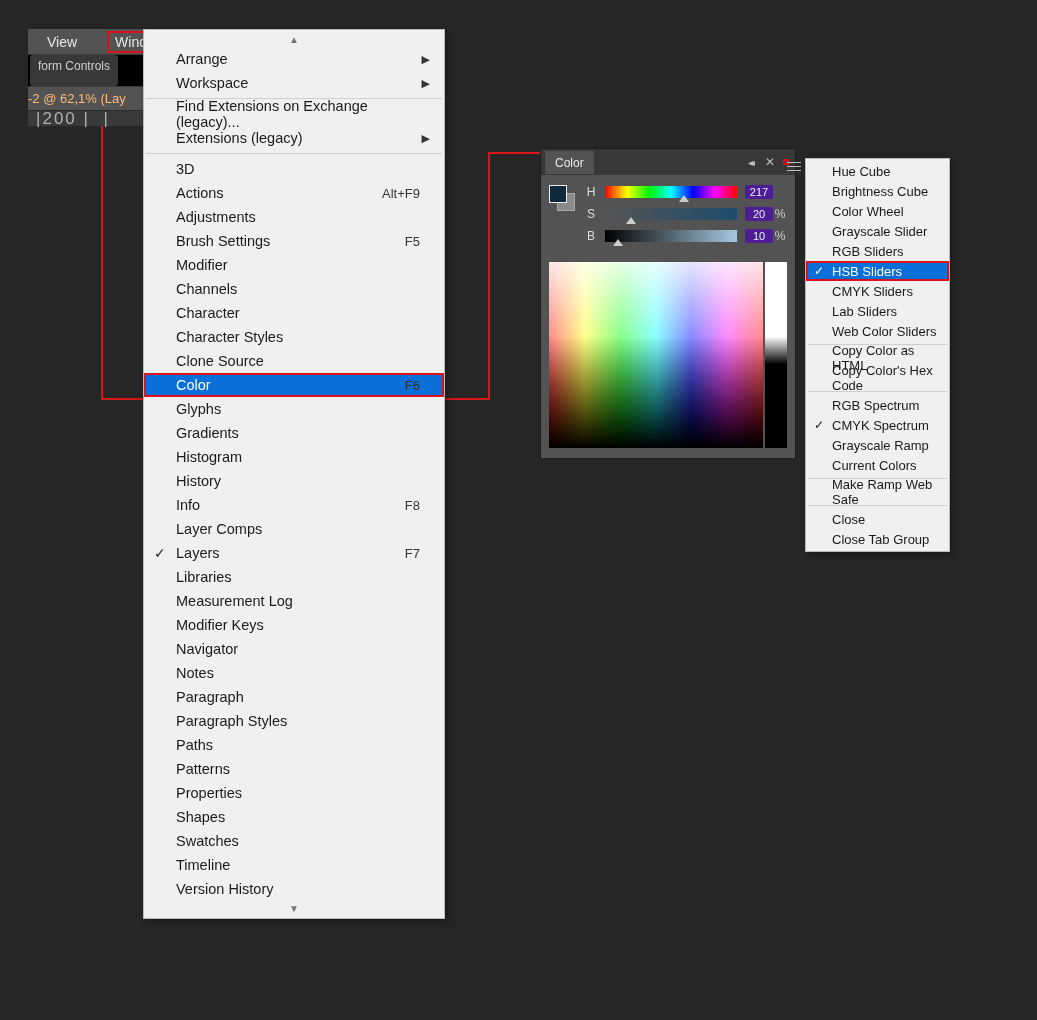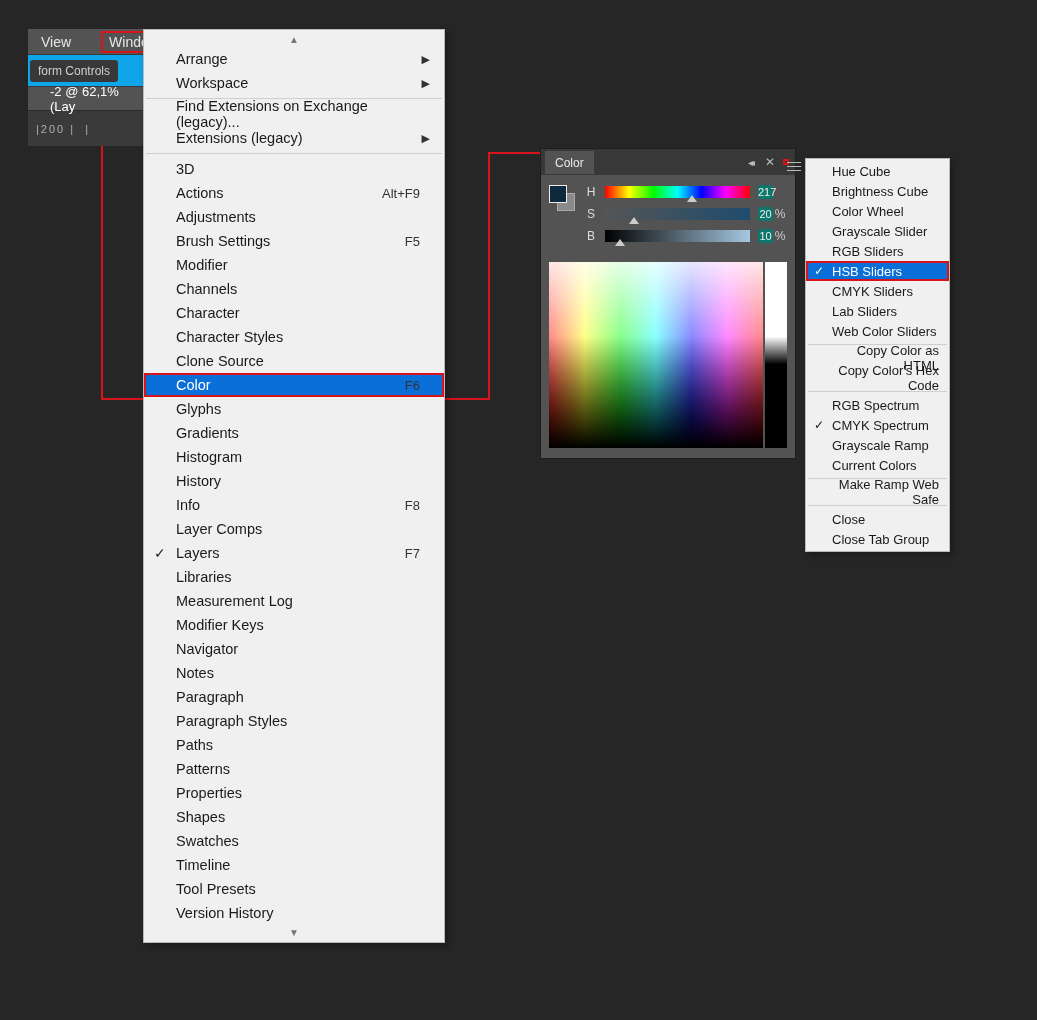--- a/index.html
+++ b/index.html
@@ -19,58 +19,57 @@
     position: absolute;
     left: 28px; top: 29px;
     width: 115px;
     color: #e0e0e0;
   }
   .menubar {
     background: #535353;
     height: 25px;
     display: flex;
     align-items: center;
-    padding-left: 5px;
+    padding-left: 11px;
   }
   .menuitem { padding: 3px 8px; color: #e6e6e6; font-size: 14px; }
   .menuitem.sel {
     border: 2px solid #d8141b;
     padding: 1px 6px;
     margin-left: 22px;
   }
   .toolbar-row {
-    background: #0ea5e9;
+    background: #000000;
     height: 32px;
     border-top: 1px solid #3a3a3a;
     display: flex;
-    align-items: center;
   }
   .toolbar-chip {
     background: #383838;
     color: #cfcfcf;
     font-size: 12px;
     padding: 4px 8px;
     margin-left: 2px;
     border-radius: 3px;
   }
   .doc-row {
     background: #535353;
     height: 24px;
     border-top: 1px solid #3a3a3a;
-    color: #ffffff;
+    color: #fdba74;
     display: flex;
     align-items: center;
     font-size: 13px;
-    padding-left: 22px;
+    padding-left: 0;
   }
   .ruler-row {
     background: #3a3a3a;
-    height: 36px;
+    height: 16px;
     color: #b0b0b0;
-    font-size: 11px;
+    font-size: 17px;
     display: flex;
     align-items: center;
     padding-left: 8px;
     letter-spacing: 2px;
     border-top: 1px solid #2a2a2a;
   }
 
   
   .dropdown {
     position: absolute;
@@ -210,22 +209,22 @@
   .srow .thumb {
     position: absolute;
     top: 9px;
     width: 0; height: 0;
     border-left: 5px solid transparent;
     border-right: 5px solid transparent;
     border-bottom: 7px solid #ccc;
     transform: translateX(-5px);
   }
   .srow .val {
-    width: 15px;
-    background: #0f766e;
+    width: 28px;
+    background: #4c1d95;
     color: #eee;
     font-size: 11px;
     text-align: center;
     padding: 1px 0;
     border-radius: 2px;
   }
   .srow .unit { width: 14px; text-align: center; color: #ccc; }
 
   .track.hue { background: linear-gradient(to right,
       red, #ff0, lime, cyan, blue, magenta, red); }
@@ -262,21 +261,20 @@
     font-size: 13px;
     padding: 2px 0;
   }
   .fi {
     display: flex;
     align-items: center;
     height: 20px;
     padding: 0 10px 0 26px;
     position: relative;
     cursor: default;
-    text-align: right;
   }
   .fi .check {
     position: absolute;
     left: 8px;
     font-size: 12px;
   }
   .fi.selected {
     background: #0a6fd8;
     color: #fff;
     outline: 2px solid #d8141b;
@@ -426,23 +424,20 @@
         <span class="lbl">Properties</span>
       </div>
       <div class="mi">
         <span class="lbl">Shapes</span>
       </div>
       <div class="mi">
         <span class="lbl">Swatches</span>
       </div>
       <div class="mi">
         <span class="lbl">Timeline</span>
-      </div>
-      <div class="mi">
-        <span class="lbl">Tool Presets</span>
       </div>
       <div class="mi">
         <span class="lbl">Version History</span>
       </div>
     </div>
   <div class="scroll-arrow">▼</div>
 </div>
 
 <div class="panel">
   <div class="panel-tabbar">

